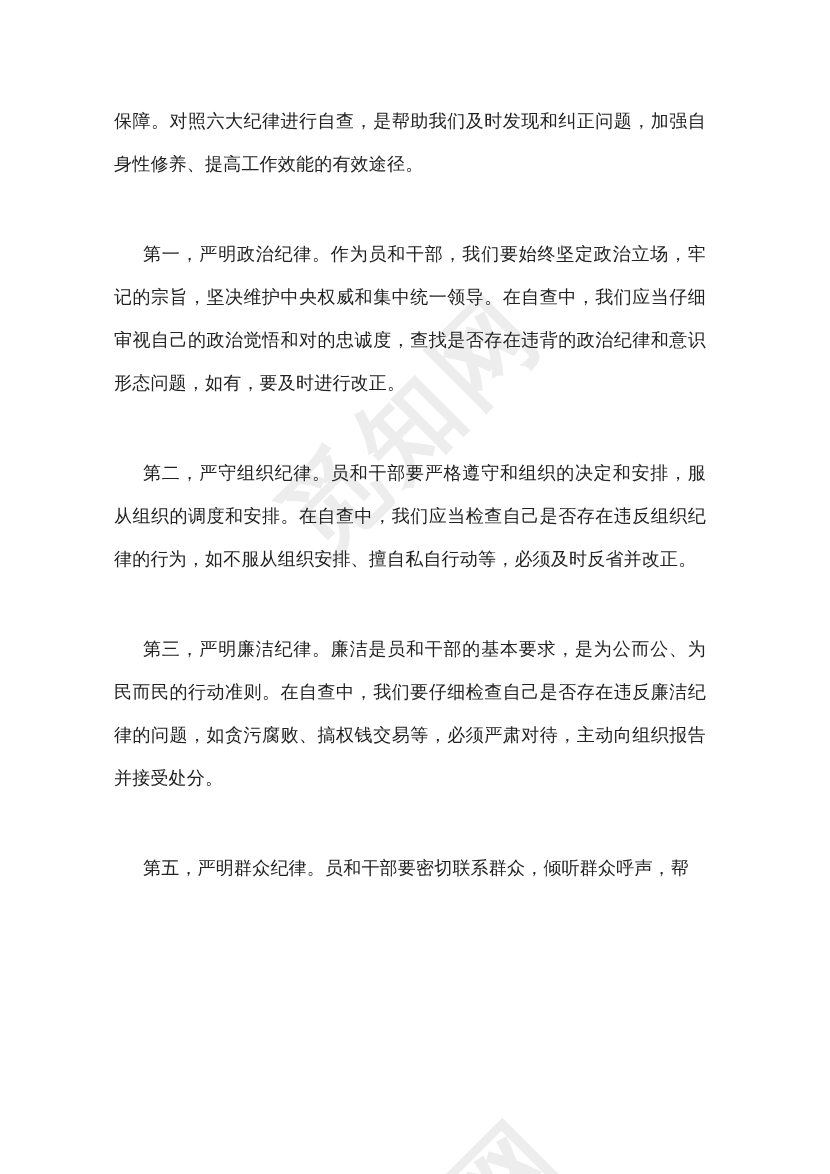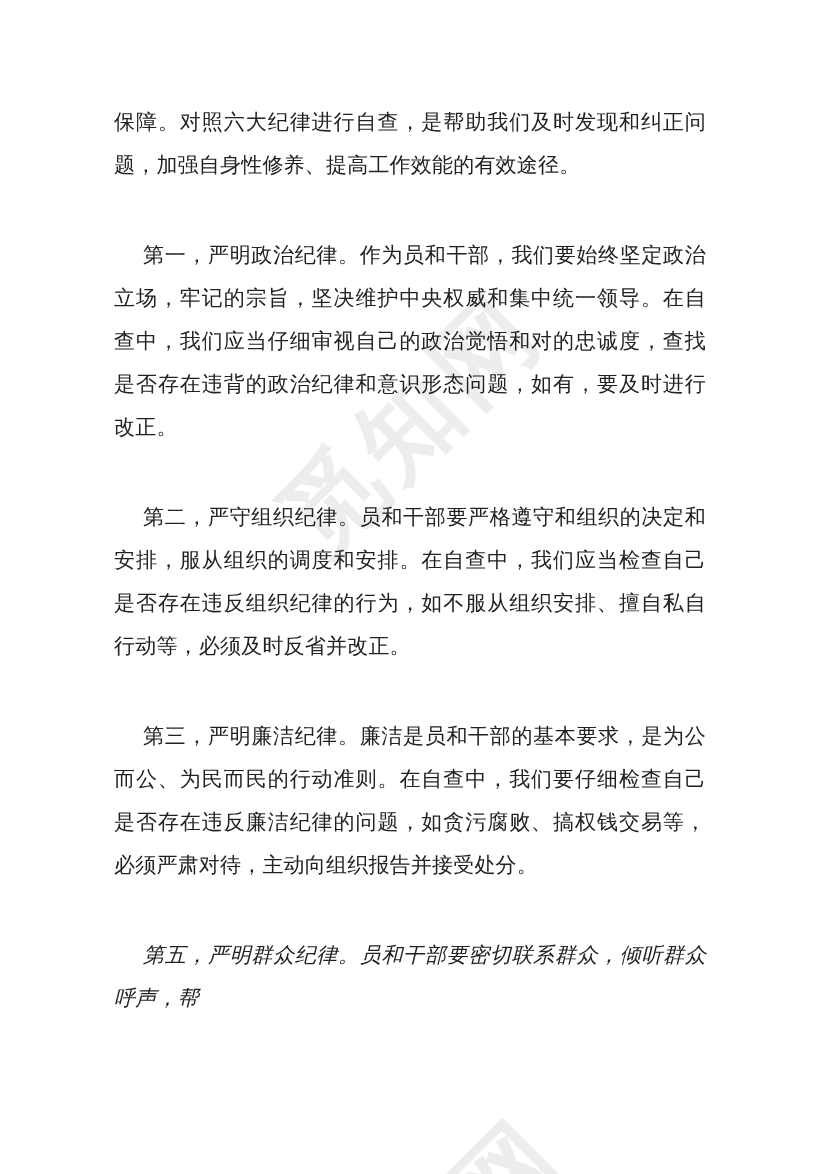--- a/index.html
+++ b/index.html
@@ -36,30 +36,30 @@
 
   
   .content {
     position: relative;
     z-index: 1;
     padding: 100px 124px 0 114px; 
   }
 
   .para {
     color: var(--text-color, #212121);
-    font-size: 21px;
+    font-size: 18px;
     line-height: 43px;
     text-align: justify;
     text-indent: 29px;
     margin: 0 0 47px 0;
     letter-spacing: 0.2px;
   }
 
   .para.no-indent { text-indent: 0; }
-  .para.last { margin-bottom: 0; font-style: italic; }
+  .para.last { margin-bottom: 0; }
 </style>
 </head>
 <body>
 
 <div class="page">
 
   <div class="watermark wm-center">觅知网</div>
 
   <div class="watermark wm-bottom">觅知网</div>
 

